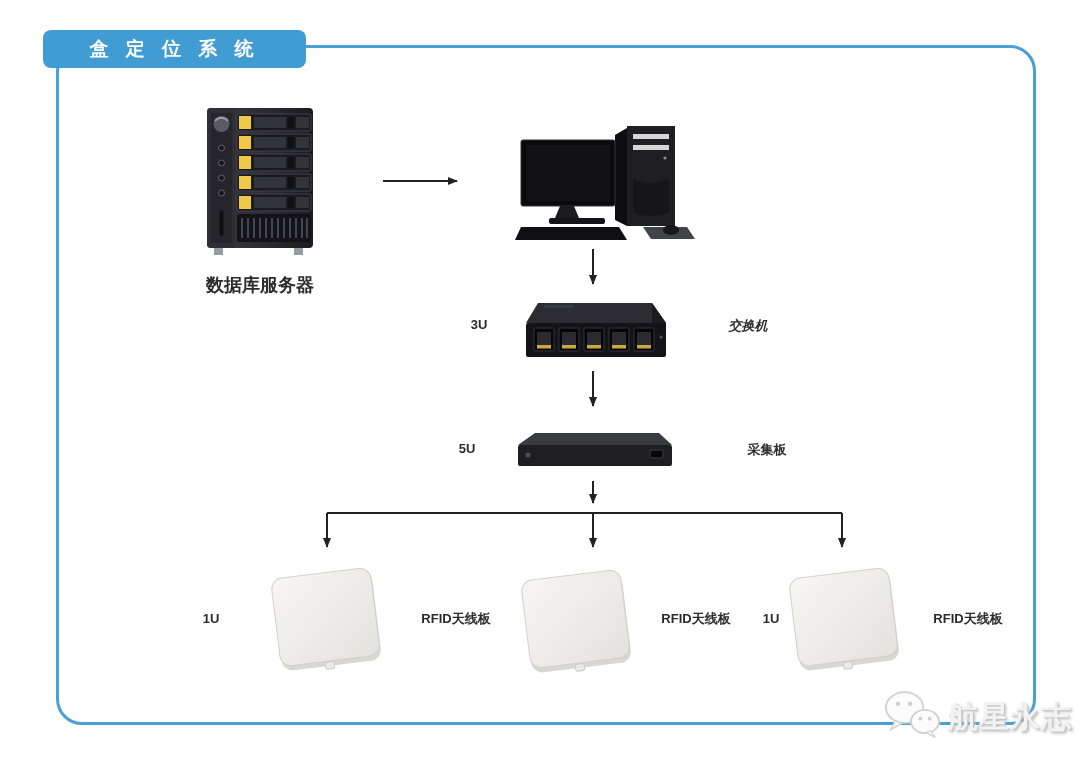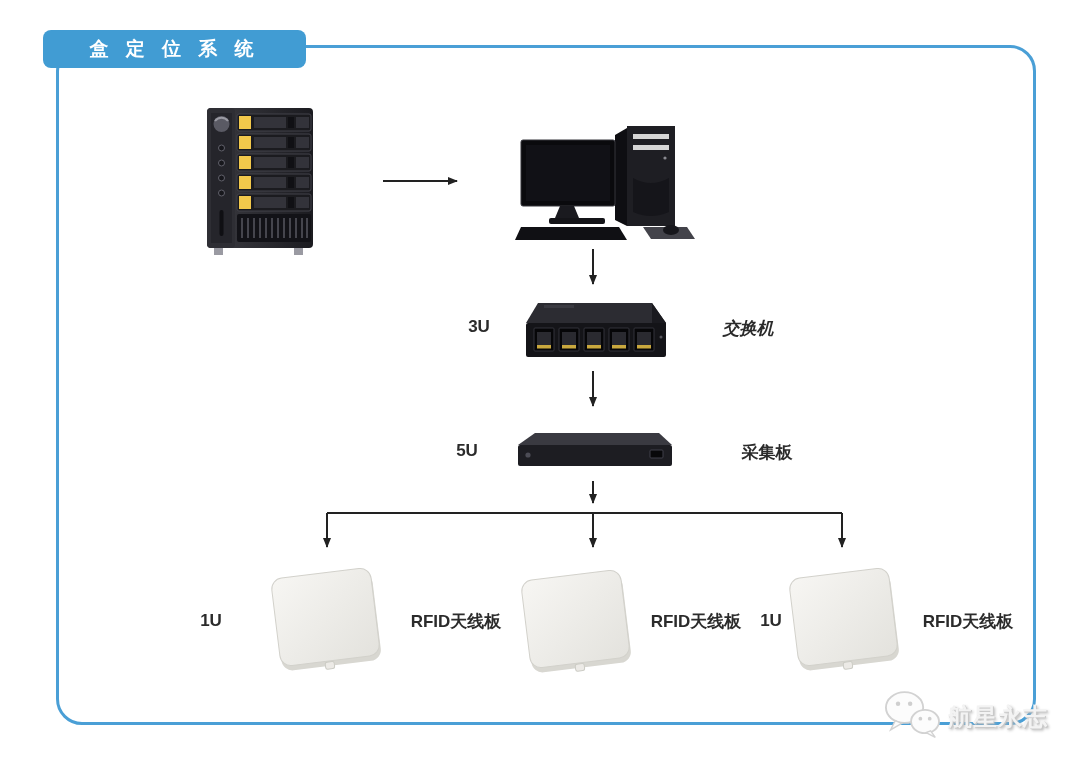--- a/index.html
+++ b/index.html
@@ -4,26 +4,26 @@
 <style>
   html,body{margin:0;padding:0;background:#ffffff;}
   #canvas{position:relative;width:1080px;height:764px;background:#ffffff;overflow:hidden;
           font-family:"Liberation Sans","DejaVu Sans",sans-serif;margin-left:8px;}
   .frame{position:absolute;left:48px;top:45px;width:974px;height:674px;
          border:3px solid #4A9FD6;border-radius:26px;background:#ffffff;}
   .banner{position:absolute;left:35px;top:30px;width:263px;height:38px;background:#419CD3;
           border-radius:8px;display:flex;align-items:center;justify-content:center;z-index:5;}
   .banner span{color:#ffffff;font-weight:bold;font-size:19px;letter-spacing:6px;white-space:nowrap;}
   .dev{position:absolute;}
-  .lbl{position:absolute;font-weight:bold;font-size:17px;color:#2B2B2B;text-align:center;white-space:nowrap;}
+  .lbl{position:absolute;font-weight:bold;font-size:13px;color:#2B2B2B;text-align:center;white-space:nowrap;}
   .server-lbl{font-size:18px;}
   svg.arrows{position:absolute;left:0;top:0;width:1080px;height:764px;pointer-events:none;z-index:3;}
   .rfid{transform:rotate(-7deg);}
   .watermark{position:absolute;left:874px;top:688px;display:flex;align-items:center;z-index:6;}
-  .wm-text{font-size:24px;font-weight:bold;color:#f3f3f3;
+  .wm-text{font-size:30px;font-weight:bold;color:#f3f3f3;
            text-shadow:1px 1px 0 #c9c9c9, 2px 2px 3px #b5b5b5;letter-spacing:1px;}
 </style>
 </head>
 <body>
 
 <div id="canvas">
 
   <div class="frame"></div>
 
   <div class="banner">
@@ -115,20 +115,21 @@
           <line x1="80" y1="112" x2="80" y2="132"></line>
         <line x1="86" y1="112" x2="86" y2="132"></line>
           <line x1="92" y1="112" x2="92" y2="132"></line>
         <line x1="98" y1="112" x2="98" y2="132"></line>
           <line x1="103" y1="112" x2="103" y2="132"></line>
       </g>
       <rect x="10" y="142" width="9" height="7" fill="#9a9aa2"></rect>
       <rect x="90" y="142" width="9" height="7" fill="#9a9aa2"></rect>
     </svg>
   </div>
+  <div class="lbl server-lbl" style="left:182px;top:273px;width:140px;">数据库服务器</div>
 
   <div class="dev" style="left:505px;top:118px;width:186px;height:126px;">
     <svg viewBox="0 0 186 126" width="186" height="126">
       <path d="M114 10 L102 17 L102 102 L114 108 Z" fill="#0e0e12"></path>
       <rect x="114" y="8" width="48" height="100" fill="#1e1e23"></rect>
       <rect x="120" y="16" width="36" height="5" fill="#d6d6d6"></rect>
       <rect x="120" y="27" width="36" height="5" fill="#d6d6d6"></rect>
       <circle cx="152" cy="40" r="1.6" fill="#8a8a90"></circle>
       <path d="M120 60 q18 10 36 0 l0 34 q-18 8 -36 0 Z" fill="#15151a"></path>
       <rect x="8" y="22" width="94" height="66" rx="2" fill="#0a0a0d" stroke="#34343b"></rect>

